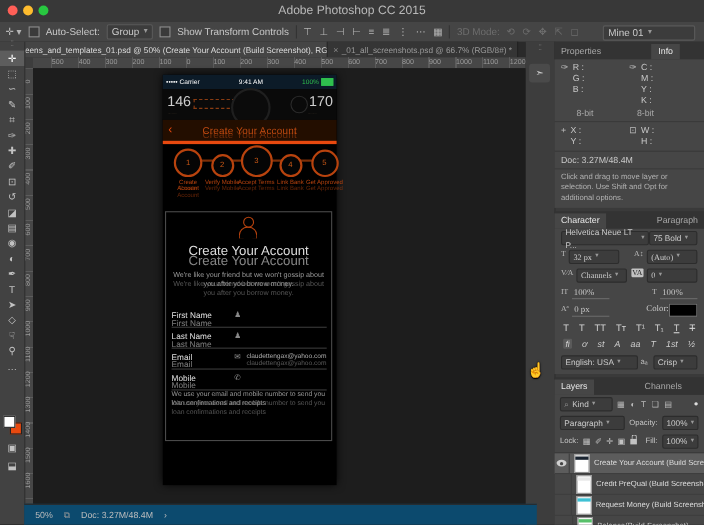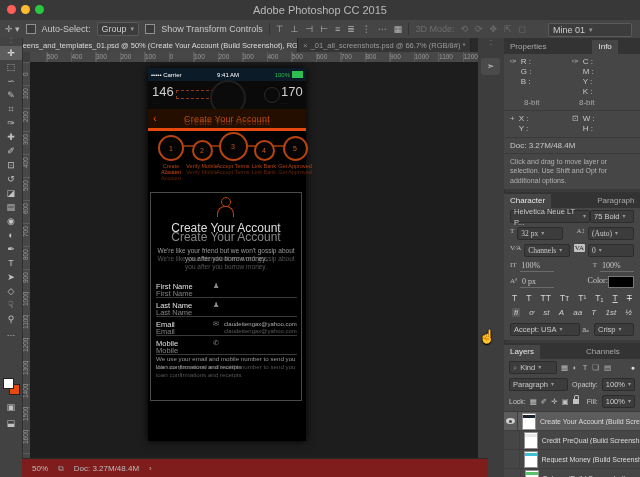--- a/index.html
+++ b/index.html
@@ -123,21 +123,21 @@
   #layers-list{height:126px;overflow:hidden;}
   .layer-item{display:flex;align-items:center;height:18px;border-bottom:1px solid #3e3e3e;gap:4px;}
   .layer-item.selected{background:#5c5c5c;}
   .eyecell{width:16px;height:18px;border-right:1px solid #3e3e3e;display:flex;align-items:center;justify-content:center;}
   .eye{width:9px;height:6px;background:#cfcfcf;border-radius:50%;position:relative;}
   .eye::after{content:"";position:absolute;left:3px;top:1.5px;width:3px;height:3px;background:#464646;border-radius:50%;}
   .thumb{width:12px;height:15px;background:#fff;border:1px solid #8f8f8f;position:relative;flex:none;}
   .thumb i{position:absolute;left:0;top:1px;width:100%;height:3px;}
   .lname{font-size:7px;color:#ddd;white-space:nowrap;overflow:hidden;}
   
-  #statusbar{left:22px;top:458px;width:456px;height:19px;background:#7f1d1d;border-top:1px solid #2a2a2a;font-size:8px;color:#bdbdbd;display:flex;align-items:center;gap:10px;padding-left:10px;}
+  #statusbar{left:22px;top:458px;width:456px;height:19px;background:#0c4a6e;border-top:1px solid #2a2a2a;font-size:8px;color:#bdbdbd;display:flex;align-items:center;gap:10px;padding-left:10px;}
   
   #cursor{left:479px;top:329px;font-size:13px;color:#f2f2f2;text-shadow:0 0 2px #000,0 1px 1px #000;z-index:99;}
 </style>
 </head>
 <body>
 
 <div class="abs" id="titlebar">
   <div class="abs tl" style="left:7px;background:#ff5f57"></div>
   <div class="abs tl" style="left:21px;background:#febc2e"></div>
   <div class="abs tl" style="left:35px;background:#28c840"></div>
@@ -469,21 +469,21 @@
           <span class="otb first">fi</span>
           <span class="otb">ơ</span>
           <span class="otb">st</span>
           <span class="otb">A</span>
           <span class="otb">aa</span>
           <span class="otb">T</span>
           <span class="otb">1st</span>
           <span class="otb">½</span>
         </div>
       <div class="crow" style="padding-bottom:4px;">
-        <span class="ddc" style="width:62px;">Accept: USA</span>
+        <span class="ddc" style="width:62px;">English: USA</span>
         <span class="cico">aₐ</span>
         <span class="ddc" style="width:32px;">Crisp</span>
       </div>
     </div>
 
     <div class="ptabs" style="margin-top:3px;">
       <span class="ptab active">Layers</span>
       <span class="ptab">Channels</span>
       <span class="ptab">Paths</span>
       <span class="pmenu">≡</span>

